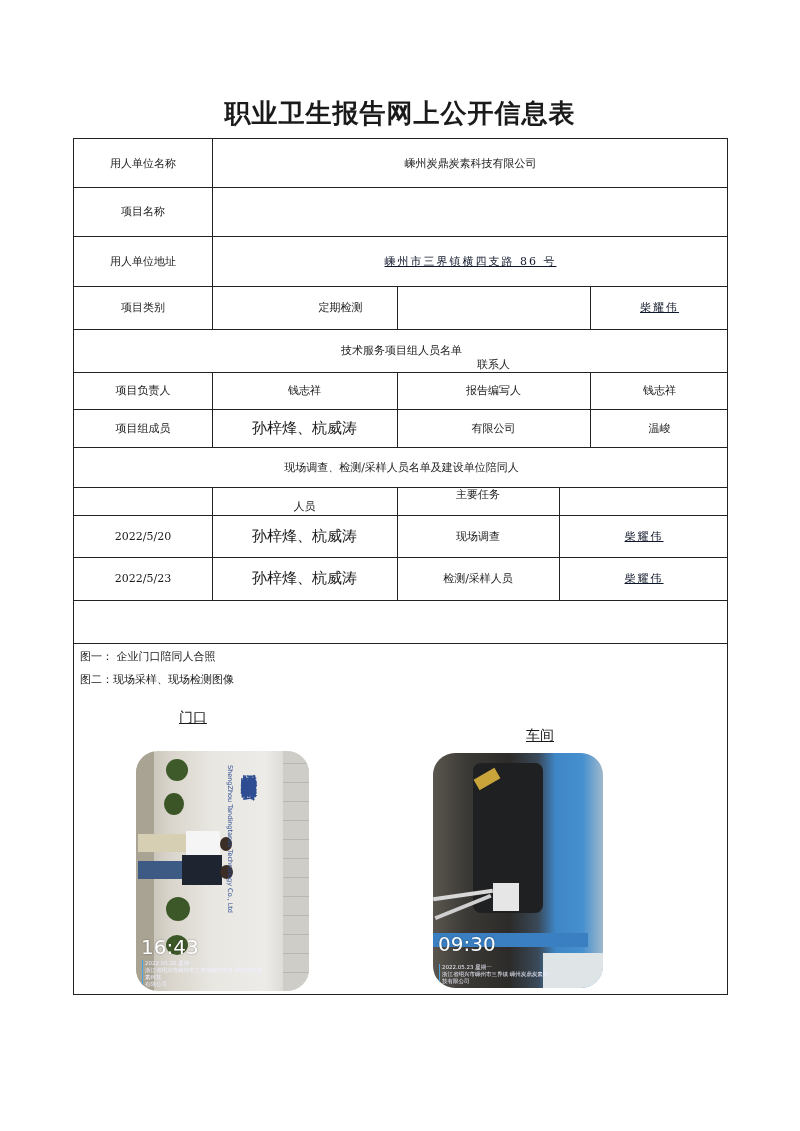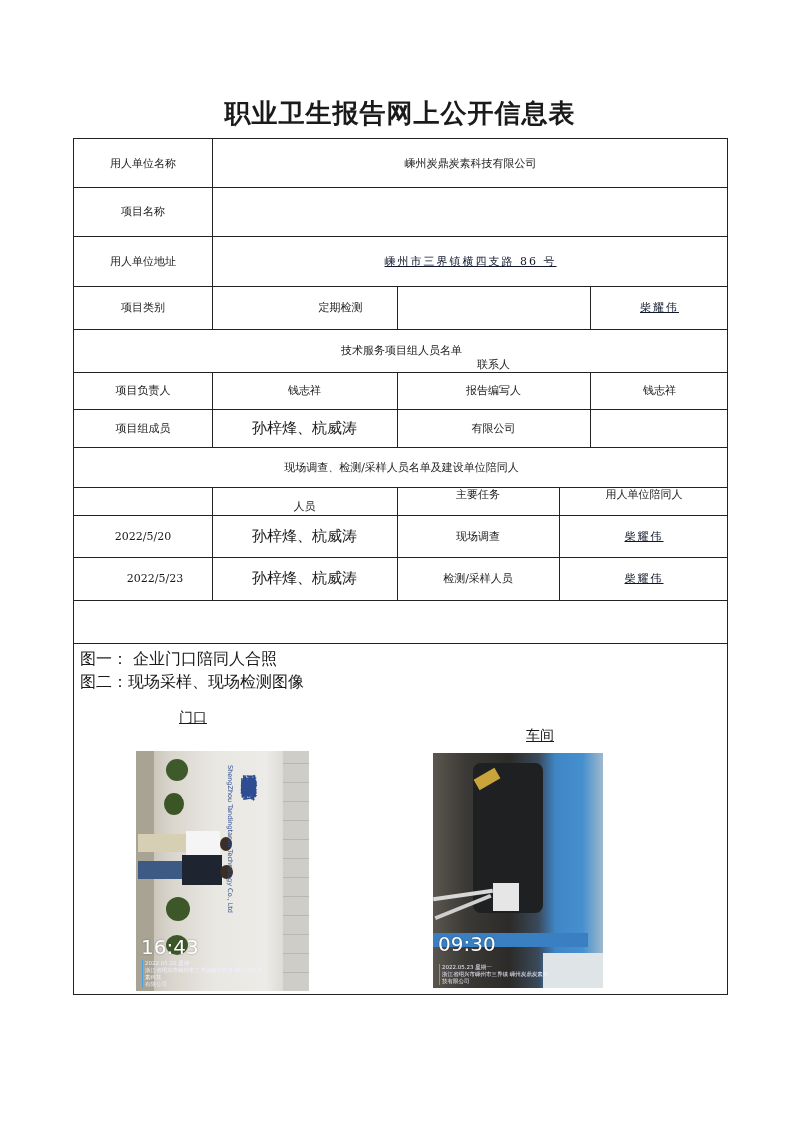--- a/index.html
+++ b/index.html
@@ -7,23 +7,23 @@
          font-family: "DejaVu Serif", "Liberation Serif", serif; color: #1a1a1a; }
   .title { position: absolute; left: 0; width: 800px; top: 96px; text-align: center;
            font-size: 26px; font-weight: bold; letter-spacing: 1px; }
   .tbl { position: absolute; left: 73px; top: 138px; width: 655px; height: 857px;
          border: 1.5px solid #222; box-sizing: border-box; }
   .cell { position: absolute; box-sizing: border-box; display: flex; align-items: center;
           justify-content: center; font-size: 11px; text-align: center; }
   .hline { position: absolute; left: 0; width: 100%; height: 0; border-top: 1.3px solid #222; }
   .vline { position: absolute; width: 0; border-left: 1.3px solid #222; }
   .light { color: #0f172a; letter-spacing: 2px; text-decoration: underline; }
-  .notes { position: absolute; left: 6px; font-size: 16px; }
+  .notes { position: absolute; left: 6px; font-size: 11px; }
   .caption { position: absolute; font-size: 14px; text-decoration: underline; }
-  .photo { position: absolute; overflow: hidden; }
+  .photo { position: absolute; overflow: hidden; border-radius: 22px; }
   .p1 { left: 62px; top: 612px; width: 173px; height: 240px;
         background: linear-gradient(90deg, #bdb7ab 0%, #d9d5cc 20%, #e9e7e2 45%, #ecebe7 75%, #d6d4cf 90%, #c7c5c0 100%); }
   .p2 { left: 359px; top: 614px; width: 170px; height: 235px;
         background: linear-gradient(90deg, #5a564f 0%, #3b3935 20%, #2c2b29 45%, #3a4a5a 62%, #3f86c6 72%, #4690cf 88%, #9fb8cc 100%); }
   .clock { position: absolute; left: 5px; bottom: 32px; color: #fff; font-family: "DejaVu Sans", sans-serif;
            font-size: 20px; text-shadow: 0 0 2px rgba(0,0,0,0.4); }
   .stamp { position: absolute; left: 6px; bottom: 3px; color: #eef; font-family: "DejaVu Sans", sans-serif;
            font-size: 5.5px; line-height: 7px; border-left: 1.5px solid #4aa3e0; padding-left: 2px; width: 120px; }
   .sign { position: absolute; left: 102px; top: 10px; writing-mode: vertical-rl; color: #2e4d92;
           font-family: "DejaVu Sans", sans-serif; font-size: 16px; font-weight: bold; letter-spacing: 1px; }
@@ -76,33 +76,33 @@
   <div class="cell" style="left:0; top:190px; width:655px; height:43px;">技术服务项目组人员名单</div>
 
   <div class="cell" style="left:0; top:233px; width:138px; height:37px;">项目负责人</div>
   <div class="cell" style="left:138px; top:233px; width:185px; height:37px;">钱志祥</div>
   <div class="cell" style="left:323px; top:233px; width:193px; height:37px;">报告编写人</div>
   <div class="cell" style="left:516px; top:233px; width:139px; height:37px;">钱志祥</div>
 
   <div class="cell" style="left:0; top:270px; width:138px; height:38px;">项目组成员</div>
   <div class="cell" style="left:138px; top:270px; width:185px; height:38px; font-size:15px;">孙梓烽、杭威涛</div>
   <div class="cell" style="left:323px; top:270px; width:193px; height:38px;">有限公司</div>
+  <div class="cell" style="left:516px; top:270px; width:139px; height:38px;">温峻</div>
 
   <div class="cell" style="left:0; top:308px; width:655px; height:40px;">现场调查、检测/采样人员名单及建设单位陪同人</div>
 
   <div class="cell" style="left:138px; top:348px; width:185px; height:28px; align-items:flex-end; padding-bottom:1px;">人员</div>
   <div class="cell" style="left:323px; top:348px; width:162px; height:28px; align-items:flex-start; padding-top:0;">主要任务</div>
-  <div class="cell" style="left:485px; top:348px; width:170px; height:28px; align-items:flex-start; padding-top:0;">用人单位陪同人</div>
 
   <div class="cell" style="left:0; top:376px; width:138px; height:42px;">2022/5/20</div>
   <div class="cell" style="left:138px; top:376px; width:185px; height:42px; font-size:15px;">孙梓烽、杭威涛</div>
   <div class="cell" style="left:323px; top:376px; width:162px; height:42px;">现场调查</div>
   <div class="cell light" style="left:485px; top:376px; width:170px; height:42px;">柴耀伟</div>
 
-  <div class="cell" style="left:12px; top:418px; width:138px; height:43px;">2022/5/23</div>
+  <div class="cell" style="left:0; top:418px; width:138px; height:43px;">2022/5/23</div>
   <div class="cell" style="left:138px; top:418px; width:185px; height:43px; font-size:15px;">孙梓烽、杭威涛</div>
   <div class="cell" style="left:323px; top:418px; width:162px; height:43px;">检测/采样人员</div>
   <div class="cell light" style="left:485px; top:418px; width:170px; height:43px;">柴耀伟</div>
 
 
   <div class="notes" style="top:510px">图一：  企业门口陪同人合照</div>
   <div class="notes" style="top:533px">图二：现场采样、现场检测图像</div>
 
   <div class="caption" style="left:105px; top:570px">门口</div>
   <div class="caption" style="left:452px; top:588px">车间</div>

